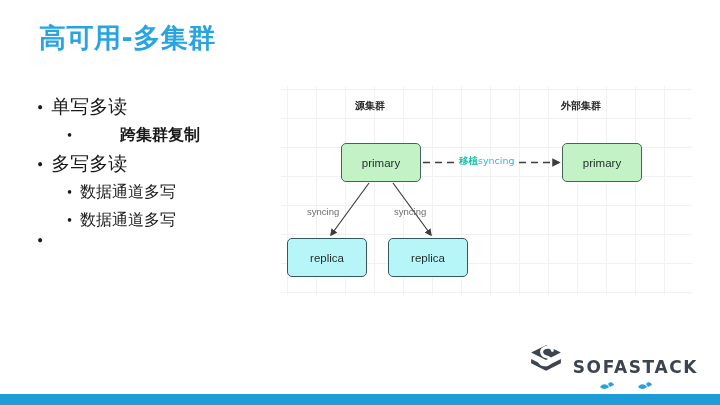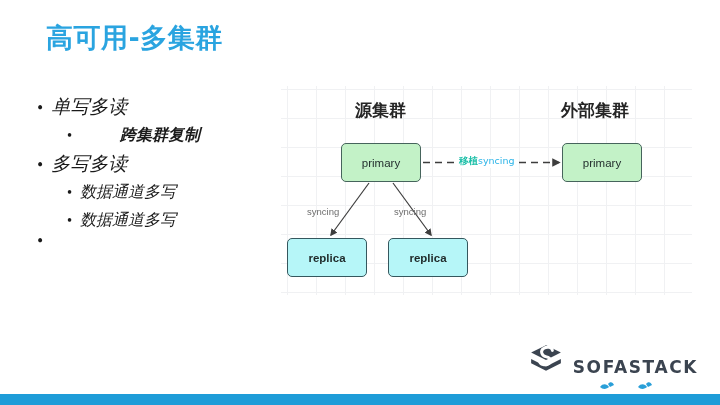--- a/index.html
+++ b/index.html
@@ -11,21 +11,21 @@
     width: 720px;
     height: 405px;
     position: relative;
     overflow: hidden;
     font-family: "Liberation Sans", "DejaVu Sans", sans-serif;
   }
 
   
   #slide-title {
     position: absolute;
-    left: 46px;
+    left: 39px;
     top: 20px;
     font-size: 27px;
     font-weight: bold;
     color: #2AA4E0;
     letter-spacing: 0.5px;
     white-space: nowrap;
     font-family: "DejaVu Sans", "Liberation Sans", sans-serif;
   }
 
   
@@ -53,40 +53,40 @@
   }
   .bullet-row.bold .bullet-text { font-weight: bold; padding-left: 40px; }
   .bullet-dot {
     flex: 0 0 auto;
     margin-right: 7px;
     font-size: 14px;
     line-height: 1;
     color: #1a1a1a;
   }
   .level-1 .bullet-dot { font-size: 12px; }
-  .bullet-text { white-space: nowrap; font-style: italic; }
+  .bullet-text { white-space: nowrap; }
 
   
   #diagram {
     position: absolute;
     left: 281px;
     top: 86px;
     width: 411px;
     height: 209px;
     background-color: #ffffff;
     background-image:
       linear-gradient(to right, #f0f1f3 1px, transparent 1px),
       linear-gradient(to bottom, #f0f1f3 1px, transparent 1px);
     background-size: 29px 29px;
     background-position: 6px 3px;
   }
 
   .cluster-title {
     position: absolute;
-    font-size: 17px;
+    font-size: 10px;
     font-weight: bold;
     color: #262626;
     white-space: nowrap;
     font-family: Liberation Serif, serif;
   }
   #source-cluster-title { left: 74px; top: 13px; }
   #external-cluster-title { left: 280px; top: 13px; }
 
   .node {
     position: absolute;
@@ -99,21 +99,20 @@
     color: #1f2a2a;
     font-family: "Liberation Sans", "DejaVu Sans", sans-serif;
   }
   .node.green {
     background: #c3f2c7;
     border: 1.6px solid #46645c;
   }
   .node.cyan {
     background: #b6f6f8;
     border: 1.6px solid #35575e;
-    font-weight: bold;
   }
   #node-source-primary   { left: 60px;  top: 57px;  width: 80px;  height: 39px; }
   #node-external-primary { left: 281px; top: 57px;  width: 80px;  height: 39px; }
   #node-replica-1        { left: 6px;   top: 152px; width: 80px;  height: 39px; }
   #node-replica-2        { left: 107px; top: 152px; width: 80px;  height: 39px; }
 
   #diagram-svg {
     position: absolute;
     left: 0;
     top: 0;

